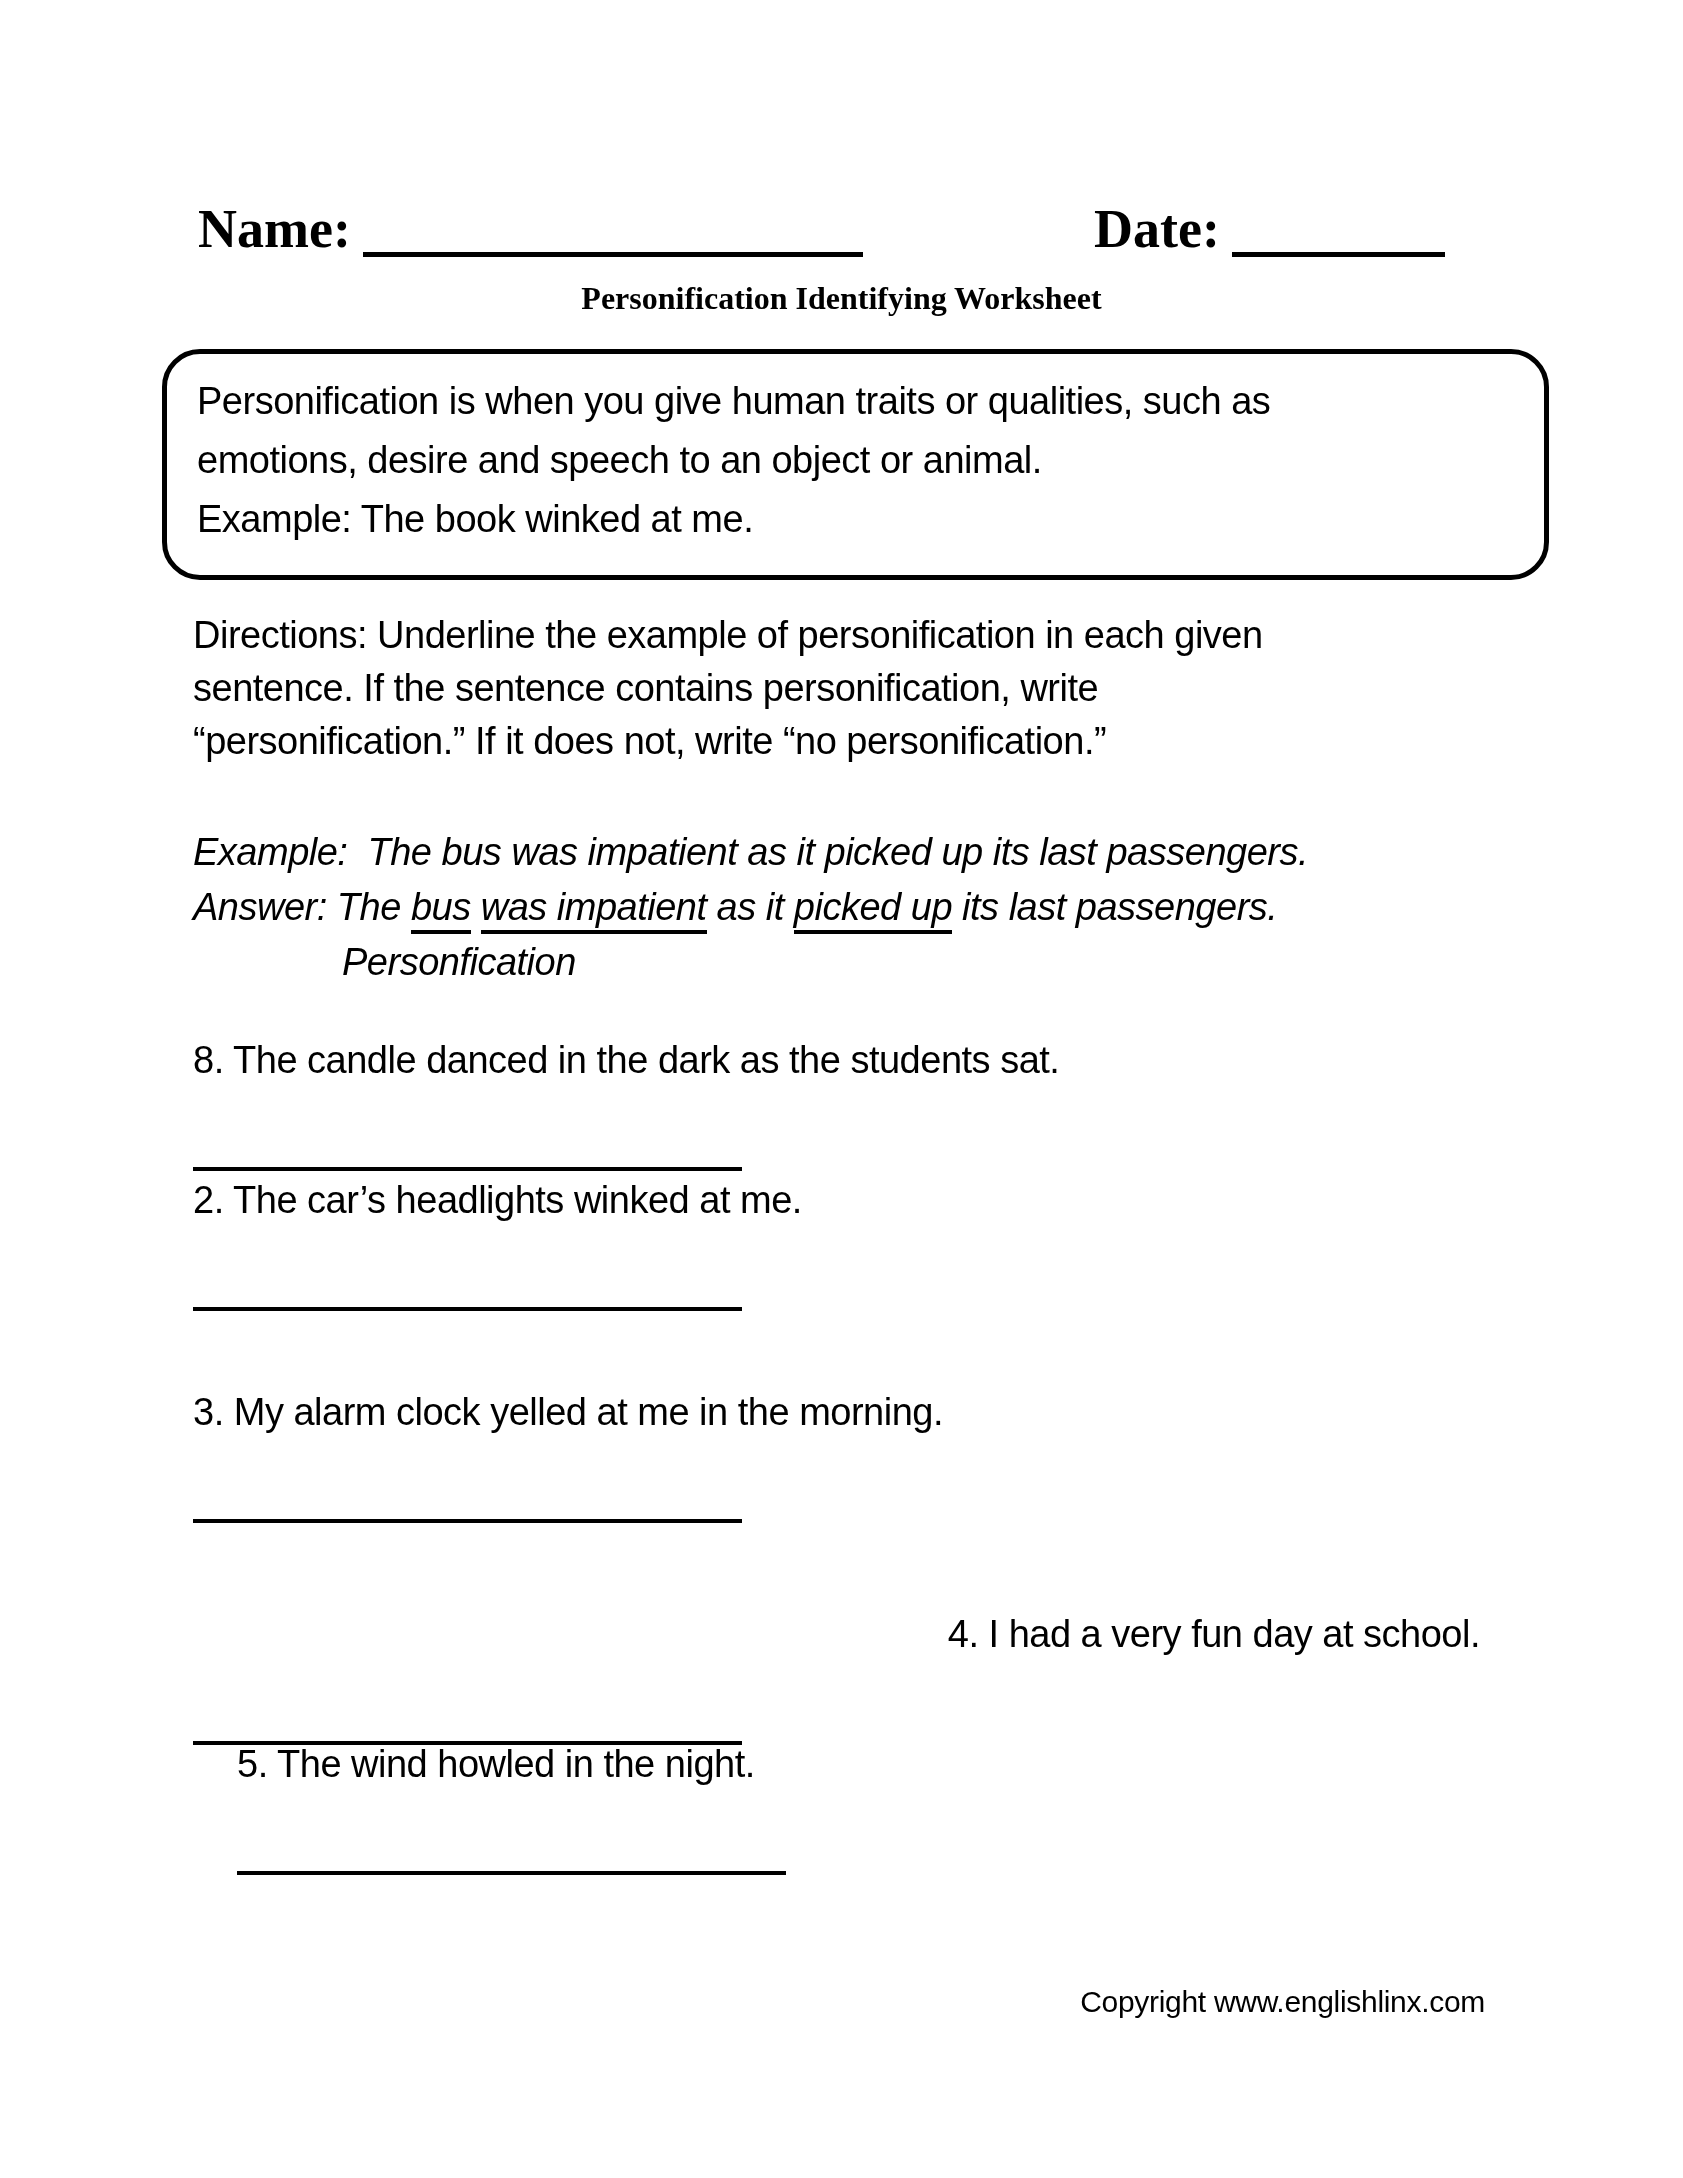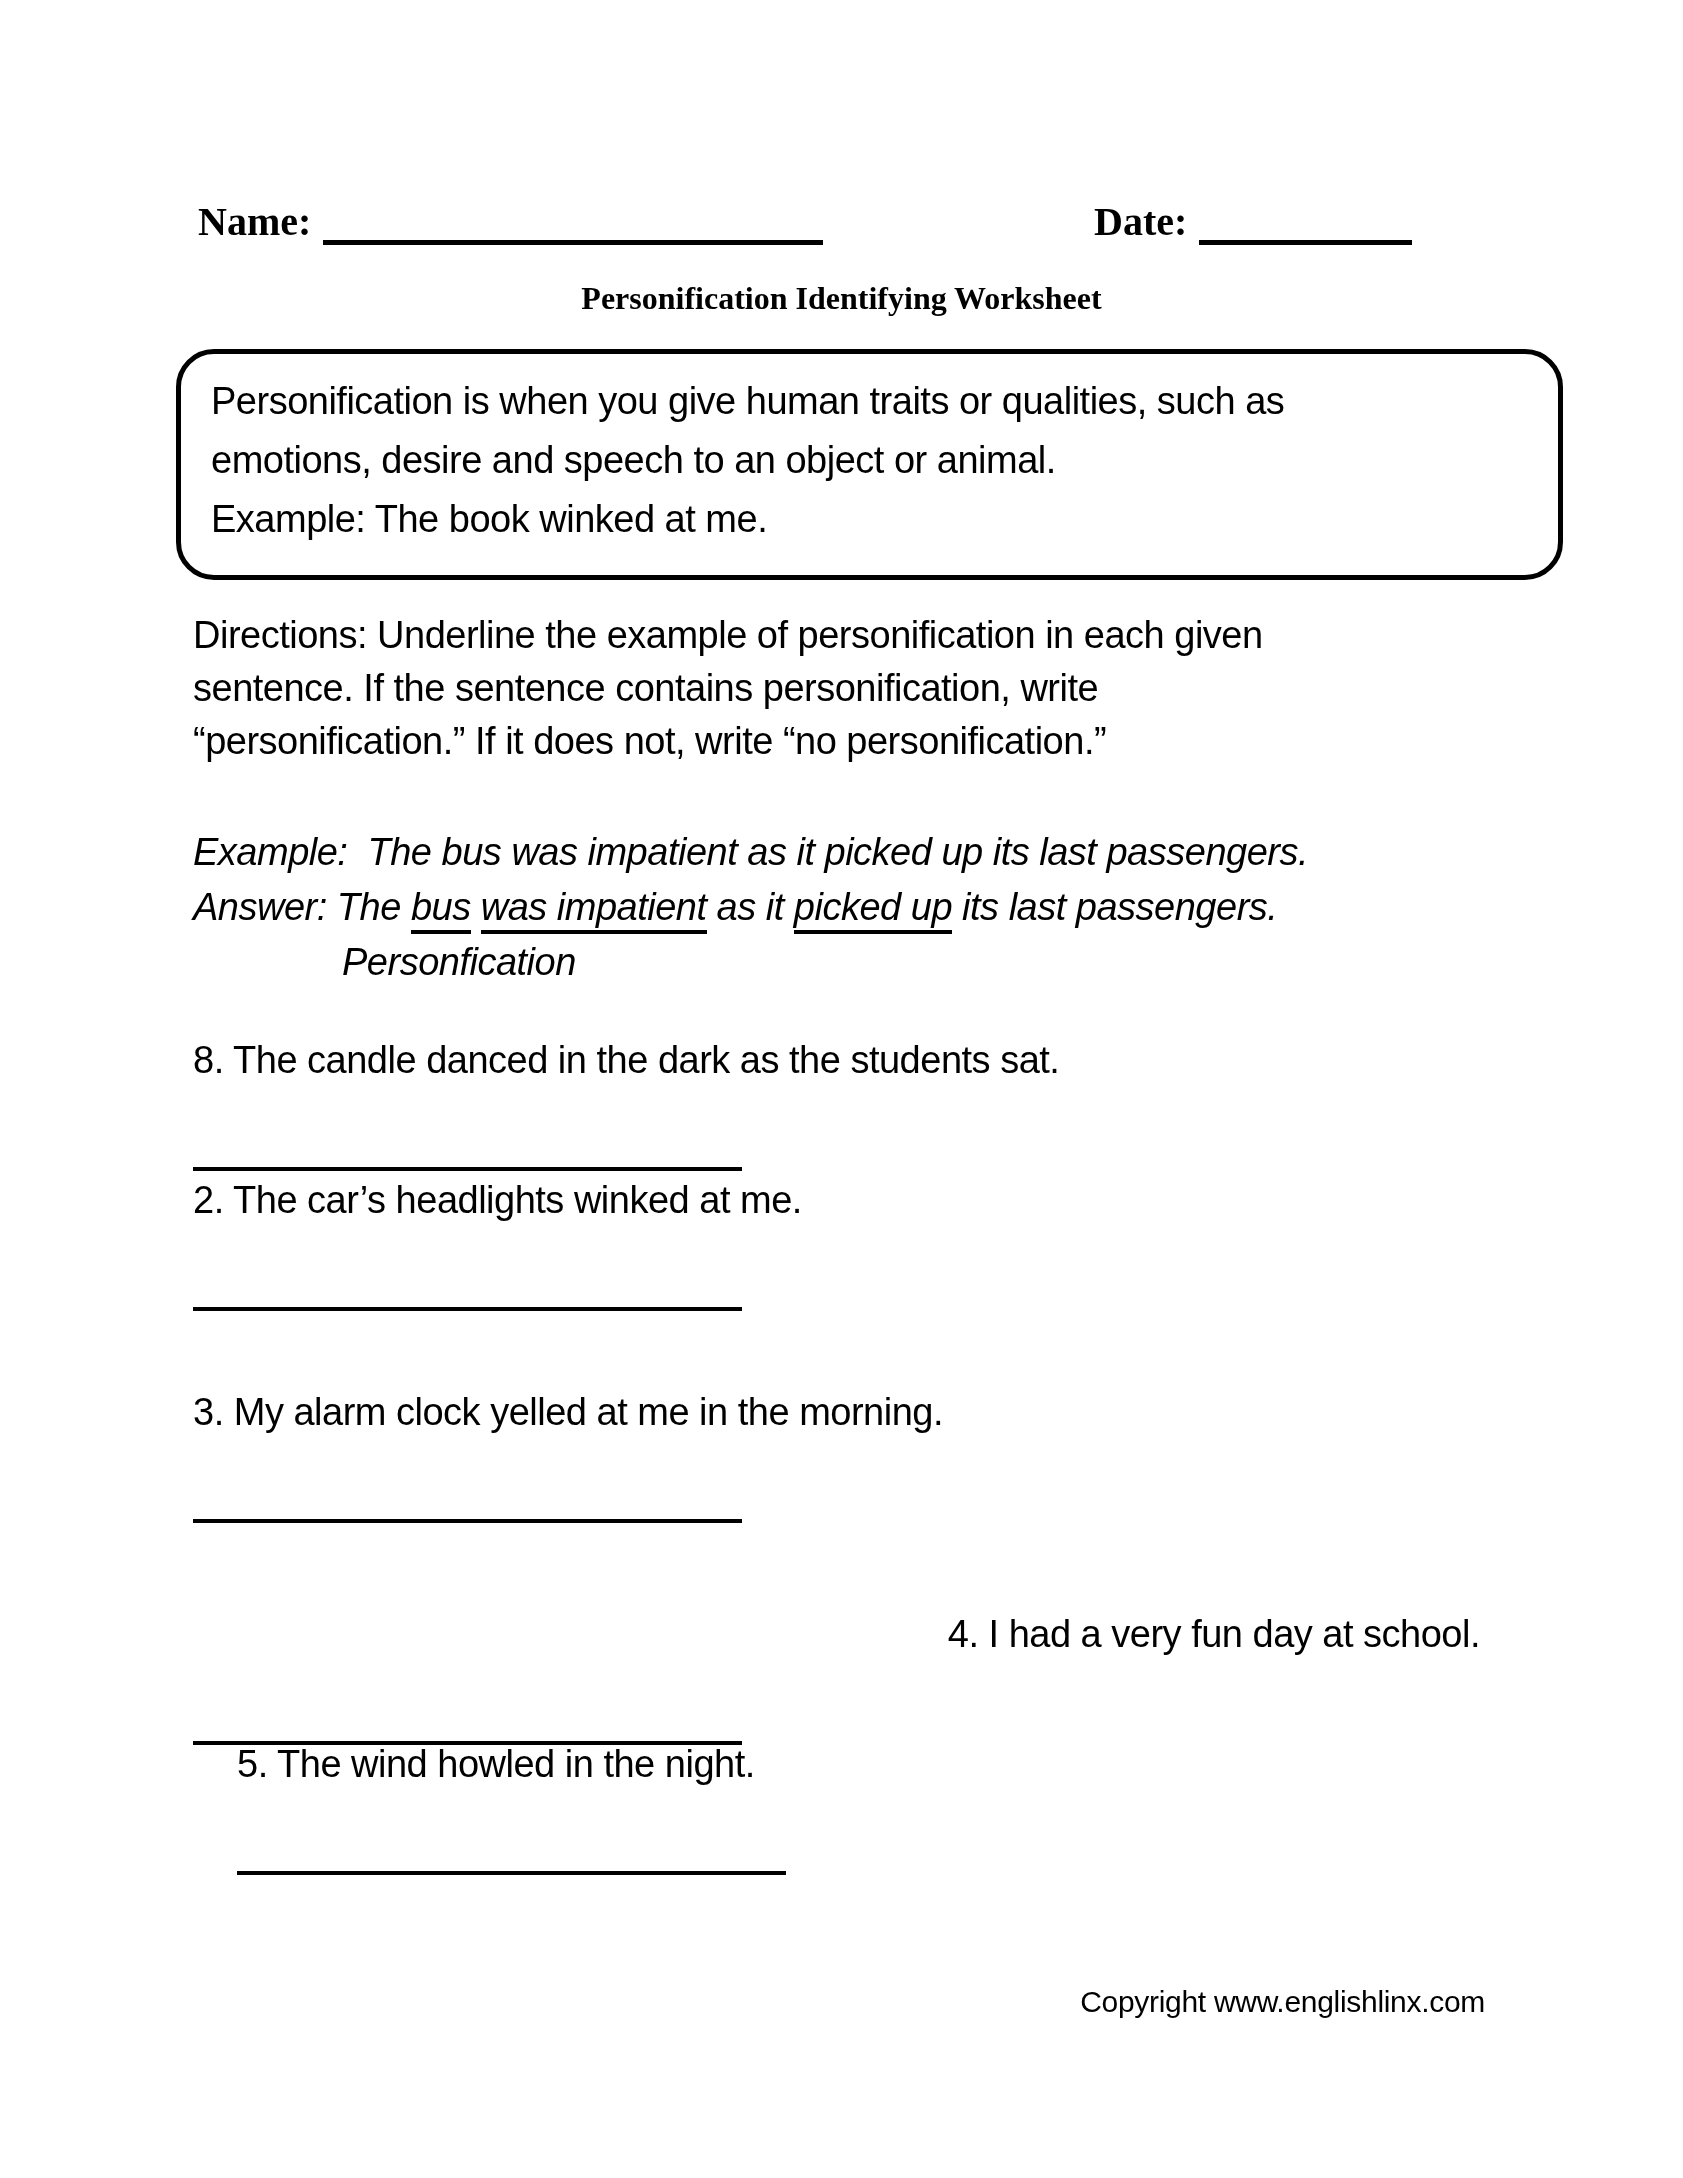--- a/index.html
+++ b/index.html
@@ -15,21 +15,21 @@
     font-family: "Liberation Sans", sans-serif;
   }
   [data-bind] { white-space: pre-wrap; }
 
   
   .hdr-group {
     position: absolute;
     top: 198px;
     font-family: "Liberation Serif", serif;
     font-weight: bold;
-    font-size: 40px;
+    font-size: 54px;
     white-space: nowrap;
   }
   .hdr-name { left: 198px; }
   .hdr-date { left: 1094px; }
   .fill-line {
     display: inline-block;
     height: 0;
     border-bottom: 5px solid #000;
     vertical-align: -10px;
     margin-left: 12px;
@@ -45,21 +45,21 @@
     width: 1683px;
     text-align: center;
     font-family: "Liberation Serif", serif;
     font-weight: bold;
     font-size: 32px;
   }
 
   
   .def-box {
     position: absolute;
-    left: 176px;
+    left: 162px;
     top: 349px;
     width: 1317px;
     border: 5px solid #000;
     border-radius: 38px;
     padding: 18px 30px 26px 30px;
   }
   .body-text {
     font-size: 38px;
     letter-spacing: -0.5px;
     line-height: 59px;

